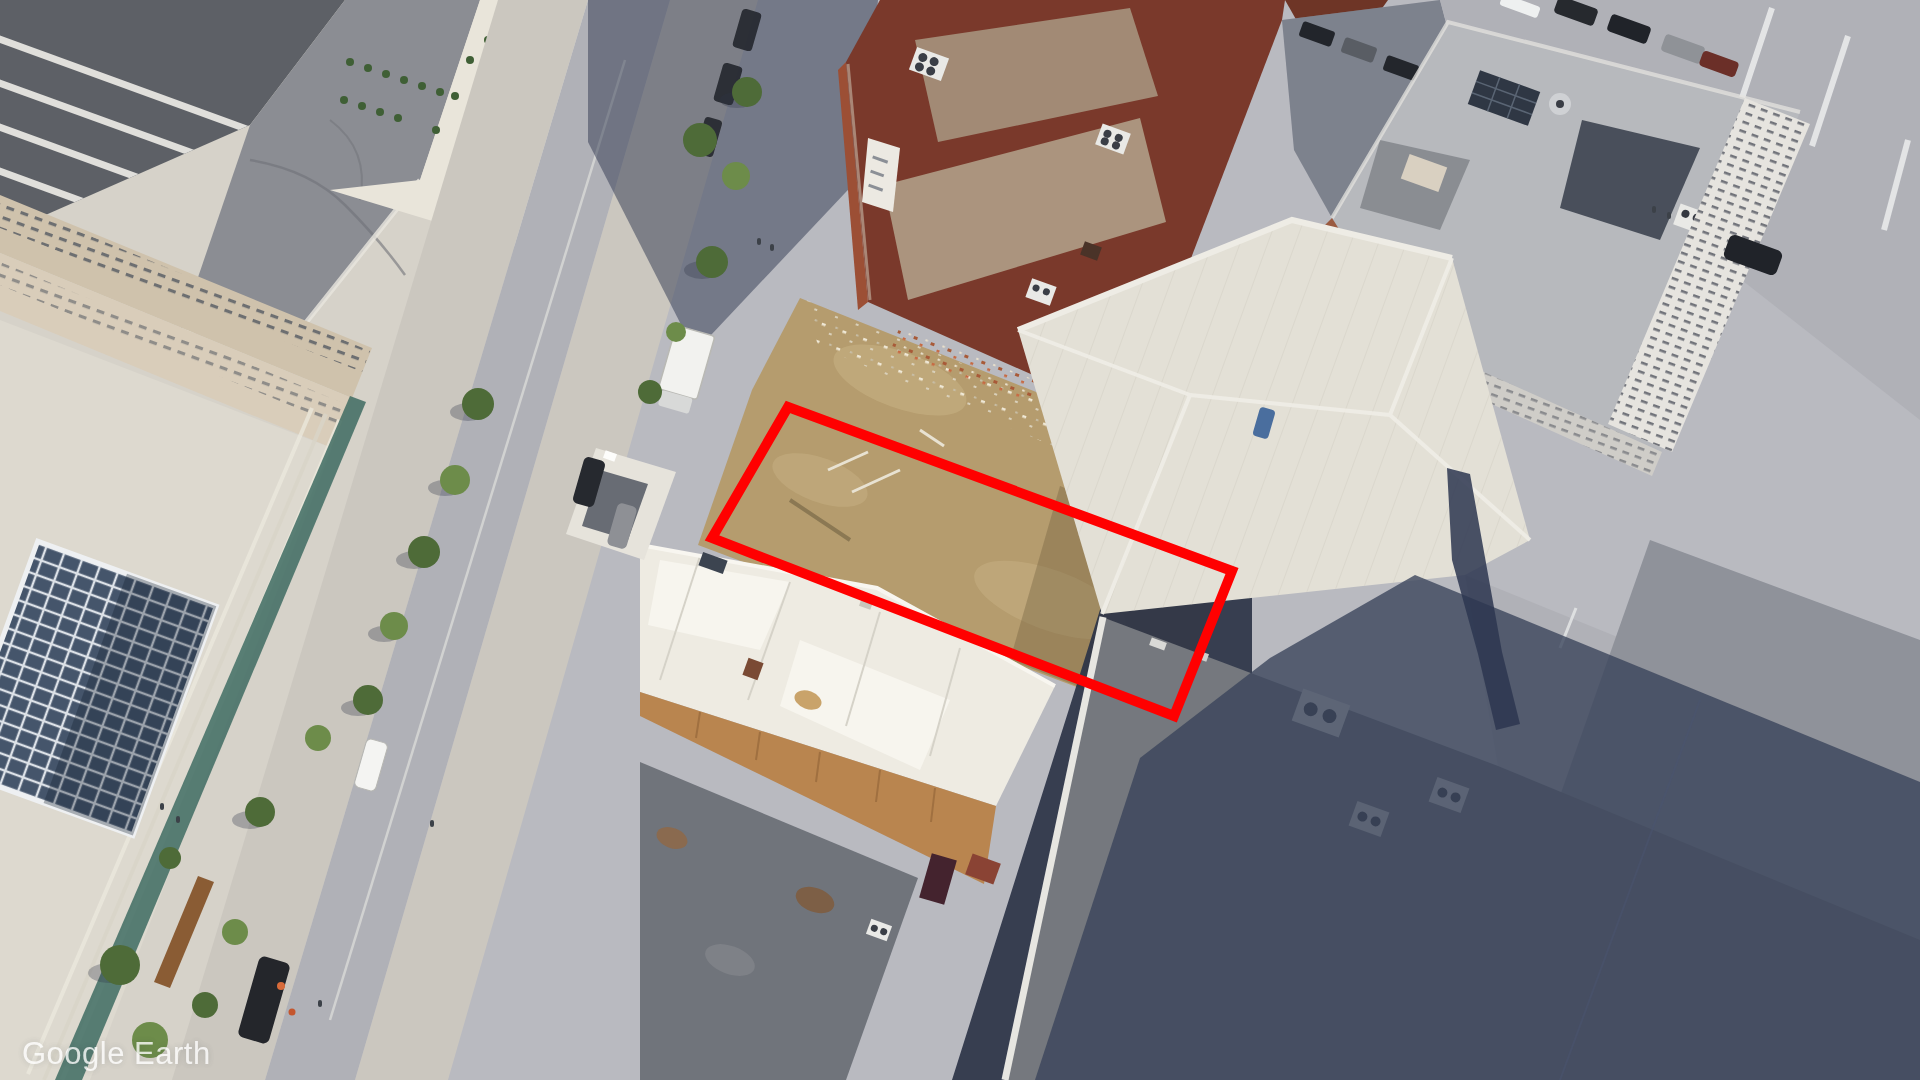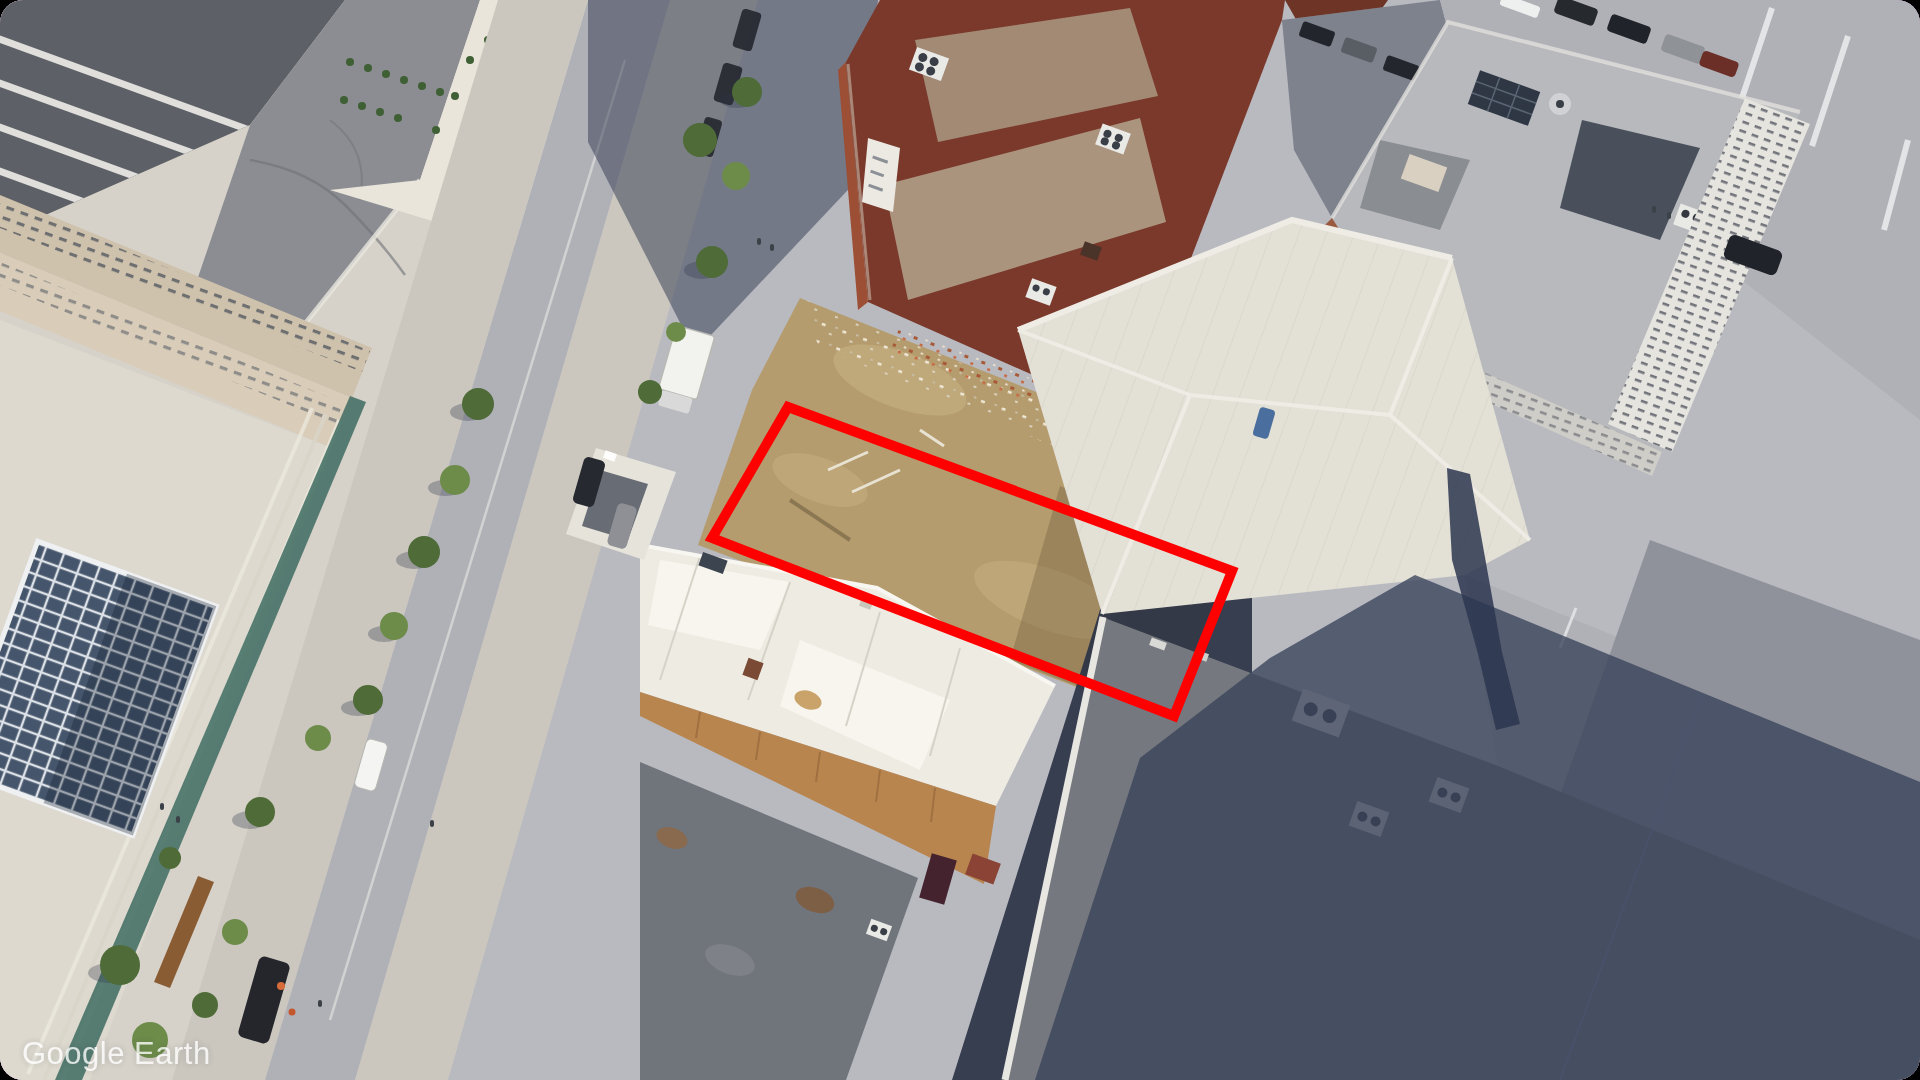--- a/index.html
+++ b/index.html
@@ -1,17 +1,17 @@
 <!DOCTYPE html>
 <html><head>
 <meta charset="utf-8">
 <style>
   html,body{margin:0;padding:0;background:#000;}
   .stage{position:relative;width:1920px;height:1080px;overflow:hidden;background:#a21caf;
-         font-family:"Liberation Sans", sans-serif;border-radius:23px;}
+         font-family:"Liberation Sans", sans-serif;}
   .stage svg{position:absolute;left:0;top:0;display:block;}
   .watermark{position:absolute;left:22px;top:1036px;font-size:31px;font-weight:400;
              color:#ffffff;opacity:.78;letter-spacing:.5px;
              text-shadow:0 0 6px rgba(40,50,60,.25);user-select:none;}
 </style>
 </head>
 <body>
 
 <div class="stage">
 <svg width="1920" height="1080" viewBox="0 0 1920 1080">

